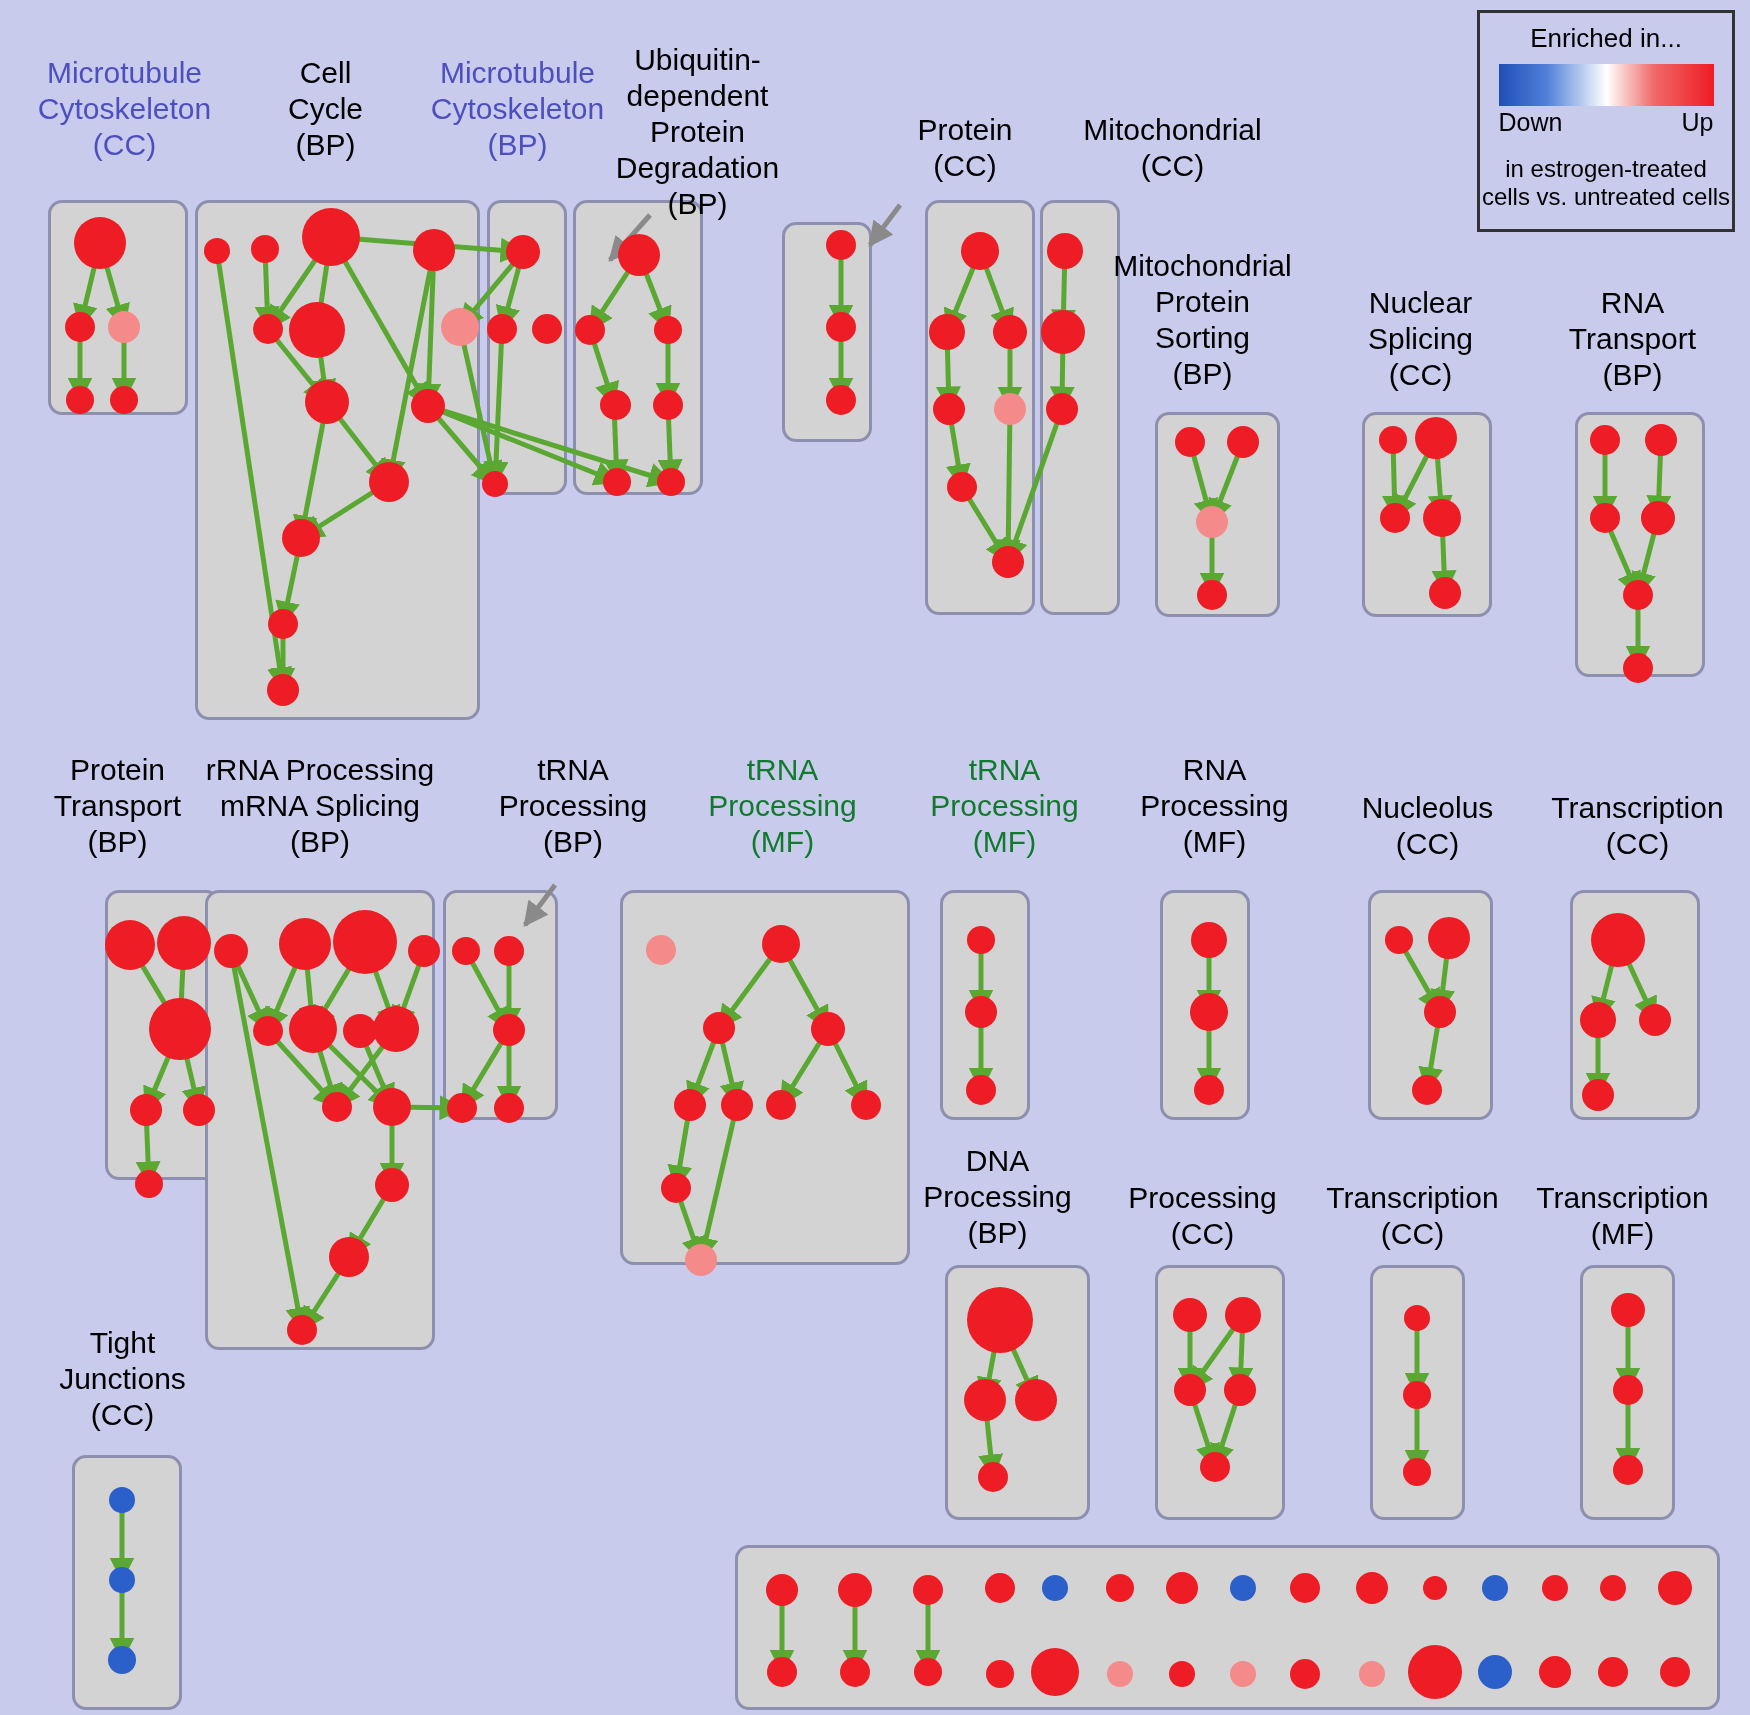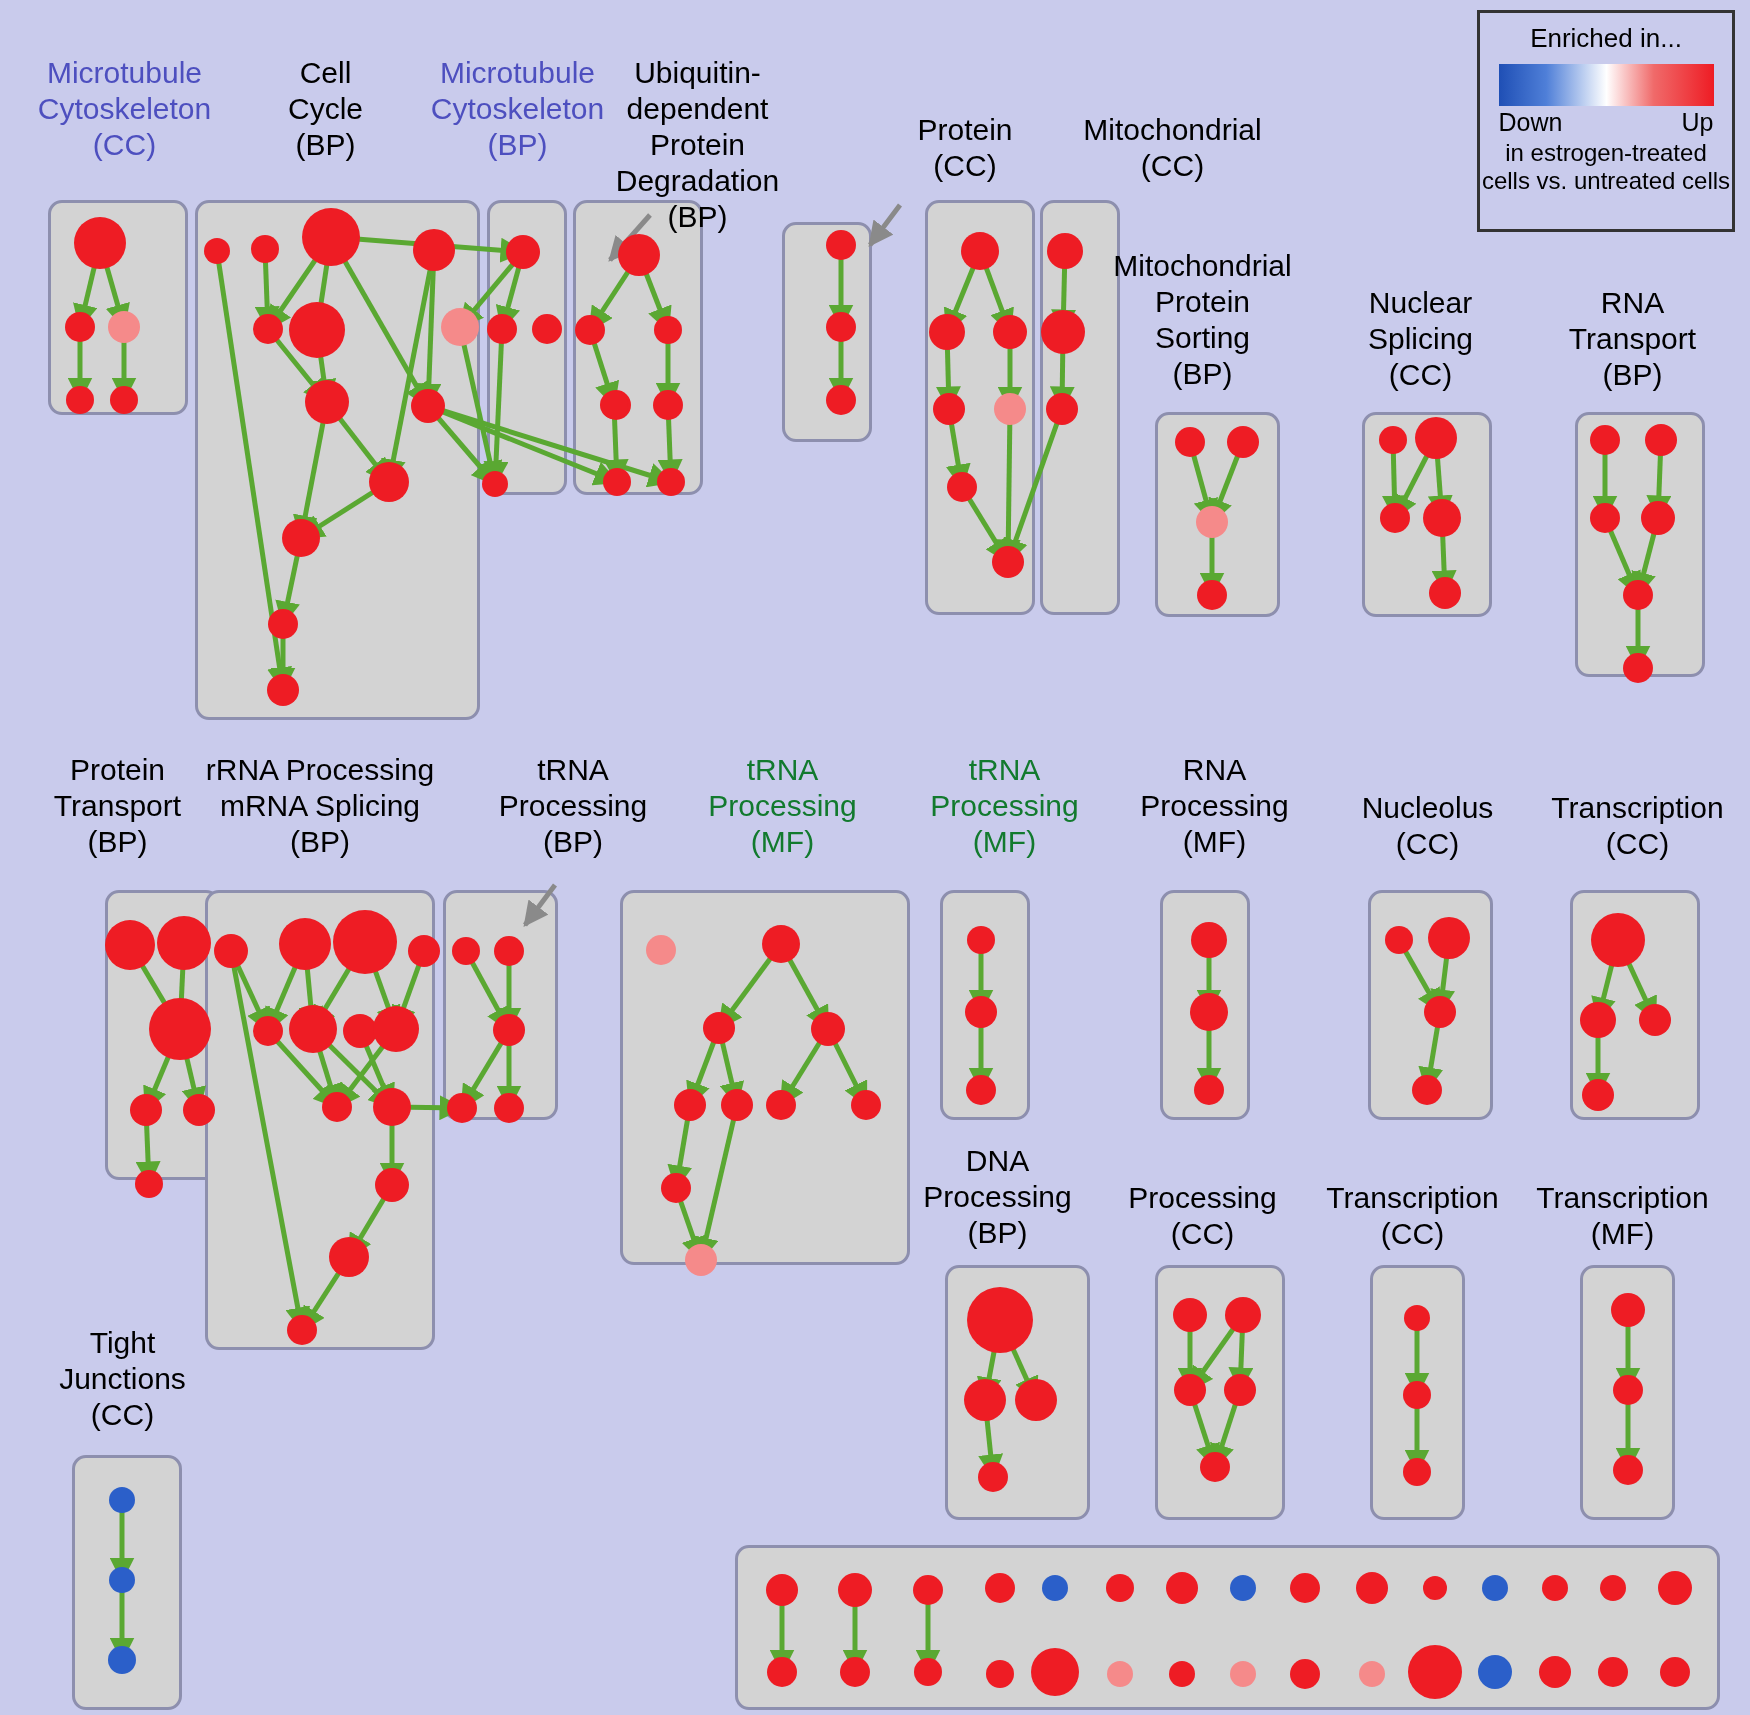--- a/index.html
+++ b/index.html
@@ -39,21 +39,21 @@
   .legend-title{font-size:26px;margin-top:10px;}
   .legend-bar{
     margin:10px auto 2px auto;
     width:215px;height:42px;
     background:linear-gradient(to right,#1f4fb5 0%,#4f7fd8 22%,#ffffff 50%,#f06a6a 72%,#ee1c24 100%);
   }
   .legend-ends{
     display:flex;justify-content:space-between;
     width:215px;margin:0 auto;font-size:25px;
   }
-  .legend-sub{font-size:24px;line-height:28px;margin-top:2px;}
+  .legend-sub{font-size:24px;line-height:28px;margin-top:18px;}
   .caption{
     position:absolute;
     font-size:30px;line-height:39px;
     color:#000;
     white-space:pre;
   }
   .node{position:absolute;border-radius:50%;}
   svg.edges{position:absolute;left:0;top:0;width:1750px;height:1715px;pointer-events:none;}
 </style>
 </head>
@@ -384,21 +384,21 @@
   <div id="labels">
       <div class="label blue" style="left: 22px; top: 55px; width: 205px;">Microtubule
 Cytoskeleton
 (CC)</div>
       <div class="label" style="left: 248px; top: 55px; width: 155px;">Cell
 Cycle
 (BP)</div>
       <div class="label blue" style="left: 415px; top: 55px; width: 205px;">Microtubule
 Cytoskeleton
 (BP)</div>
-      <div class="label" style="left: 595px; top: 55px; width: 205px;">Ubiquitin-
+      <div class="label" style="left: 595px; top: 42px; width: 205px;">Ubiquitin-
 dependent
 Protein
 Degradation
 (BP)</div>
       <div class="label" style="left: 880px; top: 112px; width: 170px;">Protein
 (CC)</div>
       <div class="label" style="left: 1060px; top: 112px; width: 225px;">Mitochondrial
 (CC)</div>
       <div class="label" style="left: 1095px; top: 248px; width: 215px;">Mitochondrial
 Protein

